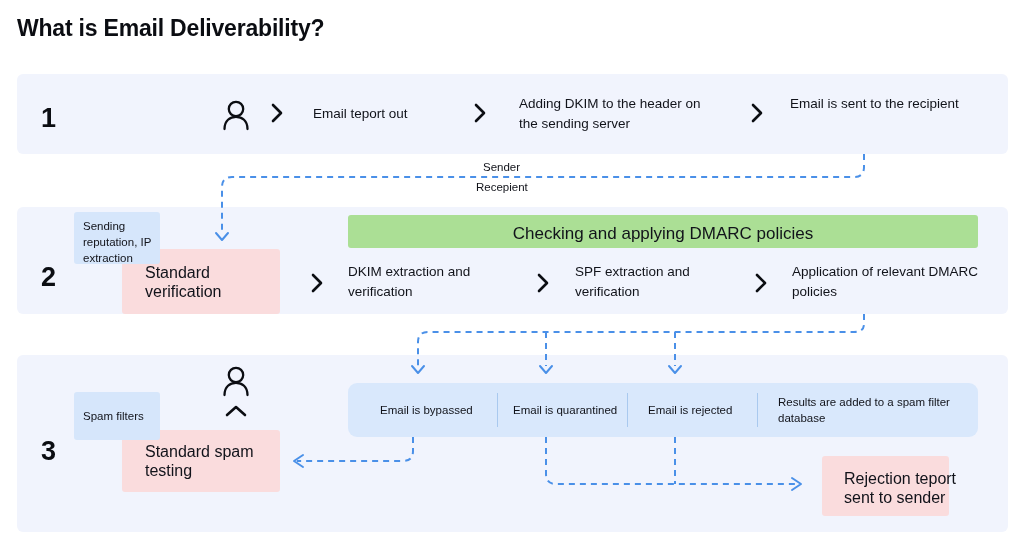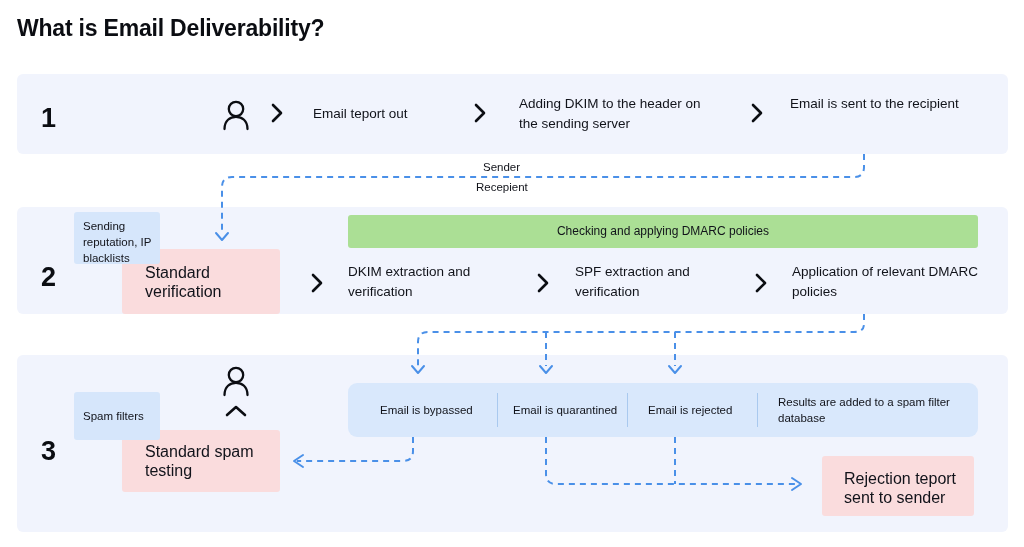--- a/index.html
+++ b/index.html
@@ -94,21 +94,21 @@
   .box-label-md {
     font-size: 16px;
     line-height: 19px;
   }
   .green-label {
     position: absolute;
     left: 0;
     right: 0;
     top: 9px;
     text-align: center;
-    font-size: 12px;
+    font-size: 17px;
     color: #11131a;
   }
 
   .divider {
     position: absolute;
     width: 1px;
     background: #a9c9ef;
   }
 
   
@@ -216,21 +216,21 @@
         </svg>
     </div>
 
     <div class="step-text" style="left:775px;top:55px;width:190px;">Application of relevant DMARC policies</div>
   </div>
 
   <div class="box box-pink" style="left:122px;top:249px;width:158px;height:65px;">
     <div class="box-label box-label-md" style="left:23px;top:14px;width:110px;">Standard verification</div>
   </div>
   <div class="box box-blue" style="left:74px;top:212px;width:86px;height:52px;">
-    <div class="box-label" style="left:9px;top:6px;width:76px;">Sending reputation, IP blacklists</div>
+    <div class="box-label" style="left:9px;top:6px;width:76px;">Sending reputation, IP extraction</div>
   </div>
 
   <div class="row" id="row3">
     <div class="row-num">3</div>
 
     <div class="person-icon" style="position:absolute;left:202px;top:9px;">
       <svg width="34" height="34" viewBox="0 0 34 34">
         <circle cx="17" cy="11" r="7.2" fill="none" stroke="#0b0d12" stroke-width="2.3"></circle>
         <path d="M5.5 31 C5.5 22.6 11 18.8 17 18.8 C23 18.8 28.5 22.6 28.5 31" fill="none" stroke="#0b0d12" stroke-width="2.3" stroke-linecap="round"></path>
       </svg>
@@ -244,21 +244,21 @@
     <div class="box box-results" style="left:331px;top:28px;width:630px;height:54px;border-radius:9px;">
       <div class="box-label" style="left:32px;top:19px;width:130px;">Email is bypassed</div>
       <div class="divider" style="left:149px;top:10px;height:34px;"></div>
       <div class="box-label" style="left:165px;top:19px;width:140px;">Email is quarantined</div>
       <div class="divider" style="left:279px;top:10px;height:34px;"></div>
       <div class="box-label" style="left:300px;top:19px;width:125px;">Email is rejected</div>
       <div class="divider" style="left:409px;top:10px;height:34px;"></div>
       <div class="box-label" style="left:430px;top:11px;width:180px;">Results are added to a spam filter database</div>
     </div>
 
-    <div class="box box-pink" style="left:805px;top:101px;width:152px;height:60px;">
+    <div class="box box-pink" style="left:805px;top:101px;width:127px;height:60px;">
       <div class="box-label box-label-md" style="left:22px;top:13px;width:120px;">Rejection teport sent to sender</div>
     </div>
   </div>
 
   <div class="box box-pink" style="left:122px;top:430px;width:158px;height:62px;">
     <div class="box-label box-label-md" style="left:23px;top:12px;width:120px;">Standard spam testing</div>
   </div>
   <div class="box box-blue" style="left:74px;top:392px;width:86px;height:48px;">
     <div class="box-label" style="left:9px;top:16px;width:76px;">Spam filters</div>
   </div>

